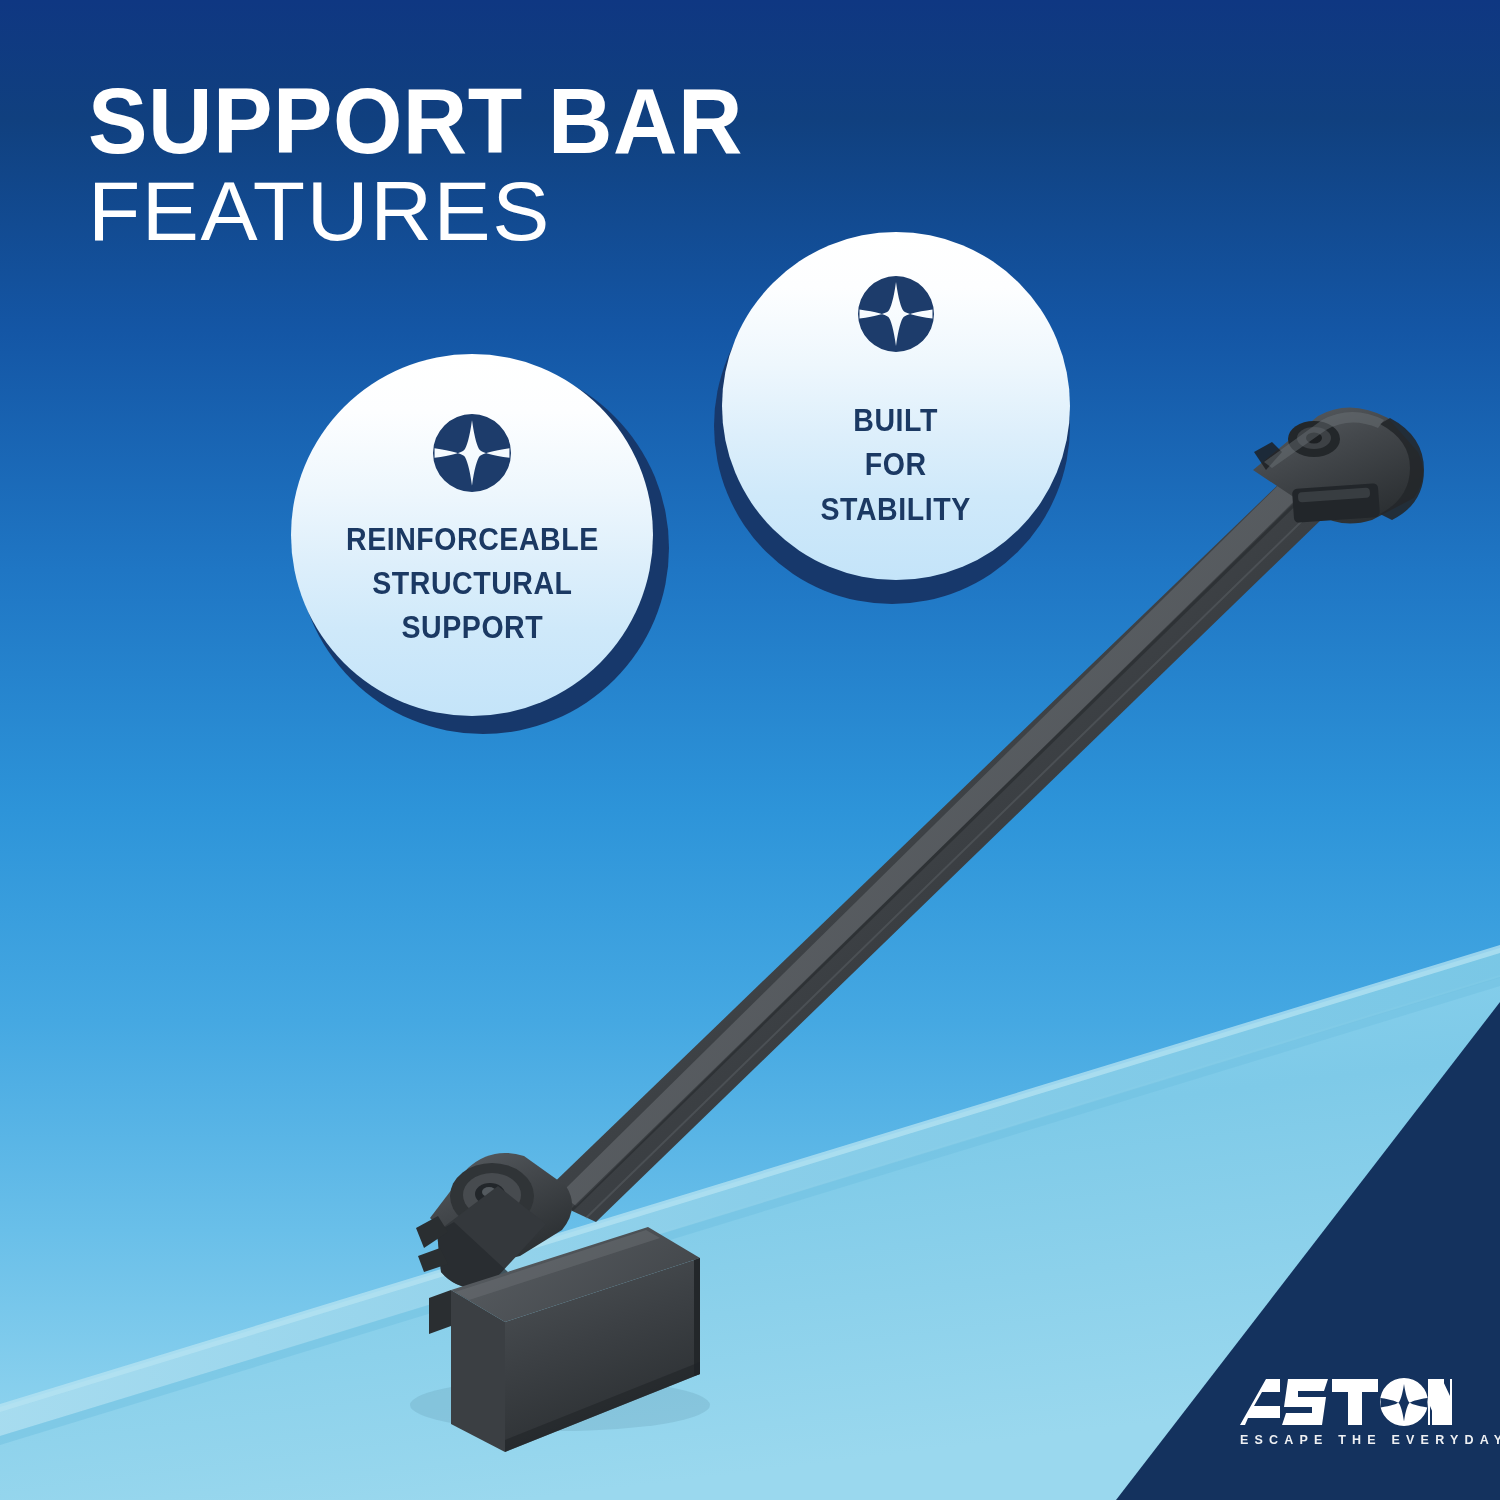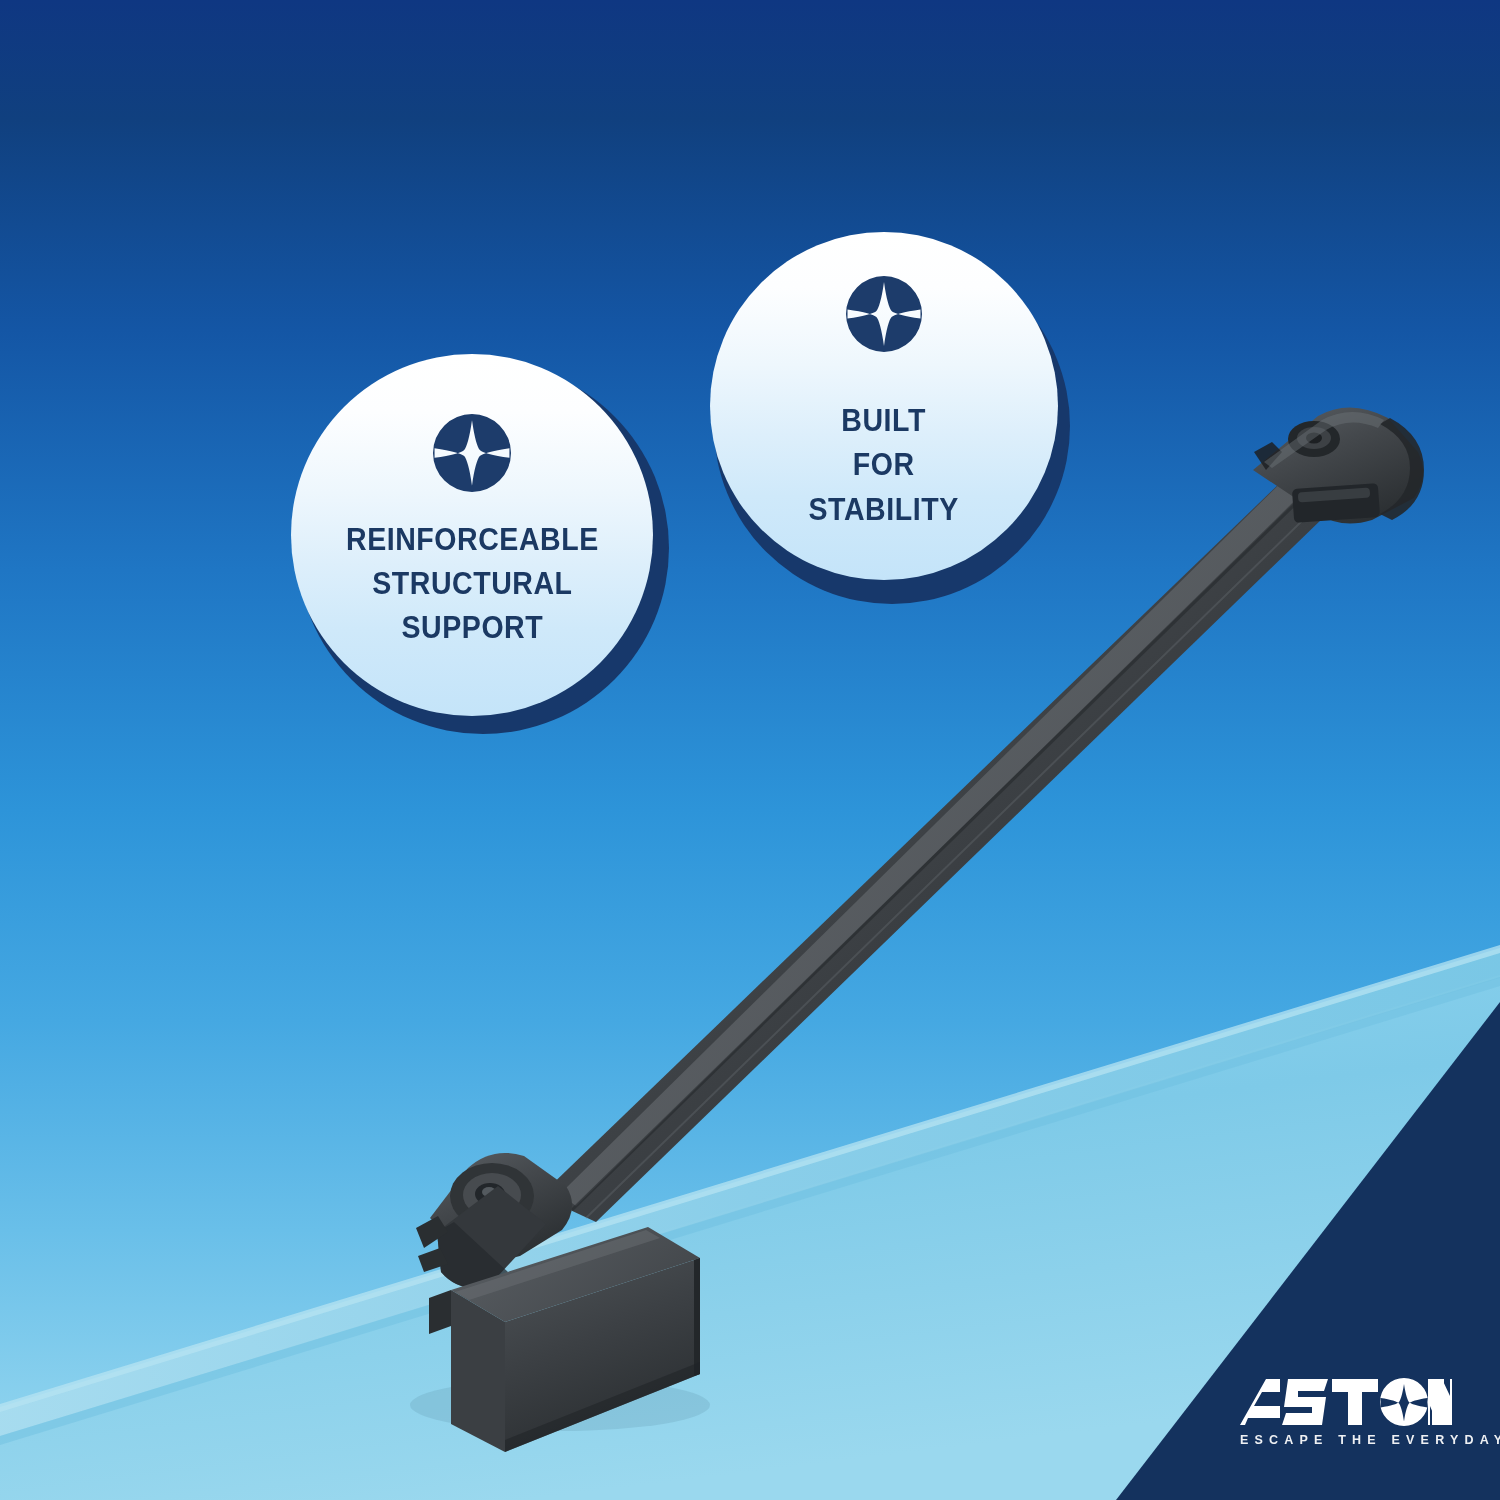--- a/index.html
+++ b/index.html
@@ -112,21 +112,21 @@
   
   #badge-1            { left: 291px;  top: 346px; width: 372px; height: 372px; }
   #badge-1 .badge-shadow { transform: translate(6px, 16px); }
   #badge-1 .badge-face   { left: 0; top: 8px; width: 362px; height: 362px; padding-bottom: 6px; align-items: center; }
   #badge-1 .badge-icon   { margin-bottom: 26px; }
   #badge-1 .badge-text   { font-size: 31px; line-height: 1.42; }
 
   
   #badge-2            { left: 710px;  top: 232px; width: 356px; height: 356px; }
   #badge-2 .badge-shadow { transform: translate(4px, 16px); }
-  #badge-2 .badge-face   { left: 0; top: 0; width: 348px; height: 348px; padding-bottom: 4px; gap: 25px; }
+  #badge-2 .badge-face   { left: 12px; top: 0; width: 348px; height: 348px; padding-bottom: 4px; gap: 25px; }
   #badge-2 .badge-icon   { margin-bottom: 22px; }
   #badge-2 .badge-text   { font-size: 31px; line-height: 1.42; }
 
   
   #badge-3            { left: 157px;  top: 752px; width: 368px; height: 368px; }
   #badge-3 .badge-shadow { transform: translate(6px, 16px); }
   #badge-3 .badge-face   { left: 0; top: 0; width: 358px; height: 358px; padding-bottom: 6px; }
   #badge-3 .badge-icon   { margin-bottom: 24px; }
   #badge-3 .badge-text   { font-size: 31px; line-height: 1.42; }
 
@@ -259,20 +259,24 @@
 
         <polygon points="429,1298 451,1290 451,1326 429,1334" fill="#2a2e31"></polygon>
 
         <polygon points="455,1292 646,1230 660,1238 469,1300" fill="#6c7176" opacity="0.45"></polygon>
 
         <polygon points="505,1440 700,1362 700,1374 505,1452" fill="#1f2326" opacity="0.55"></polygon>
       </g>
     </g>
   </svg>
 
+  <div id="title-block">
+    <div id="title-line-1">SUPPORT BAR</div>
+    <div id="title-line-2">FEATURES</div>
+  </div>
 
   <div class="badge" id="badge-1">
     <div class="badge-shadow"></div>
     <div class="badge-face">
       <svg class="badge-icon" width="78" height="78" viewBox="0 0 100 100" aria-hidden="true">
         <path fill="#1d3c6b" fill-rule="evenodd" d="M50 0A50 50 0 1 0 50 100A50 50 0 1 0 50 0Z
                  M50 8 C53 30 57 43 60 46 C63 49 76 53 98 56 L98 44
                  C76 47 63 51 60 54 C57 57 53 70 50 92
                  C47 70 43 57 40 54 C37 51 24 47 2 44 L2 56
                  C24 53 37 49 40 46 C43 43 47 30 50 8Z"></path>

